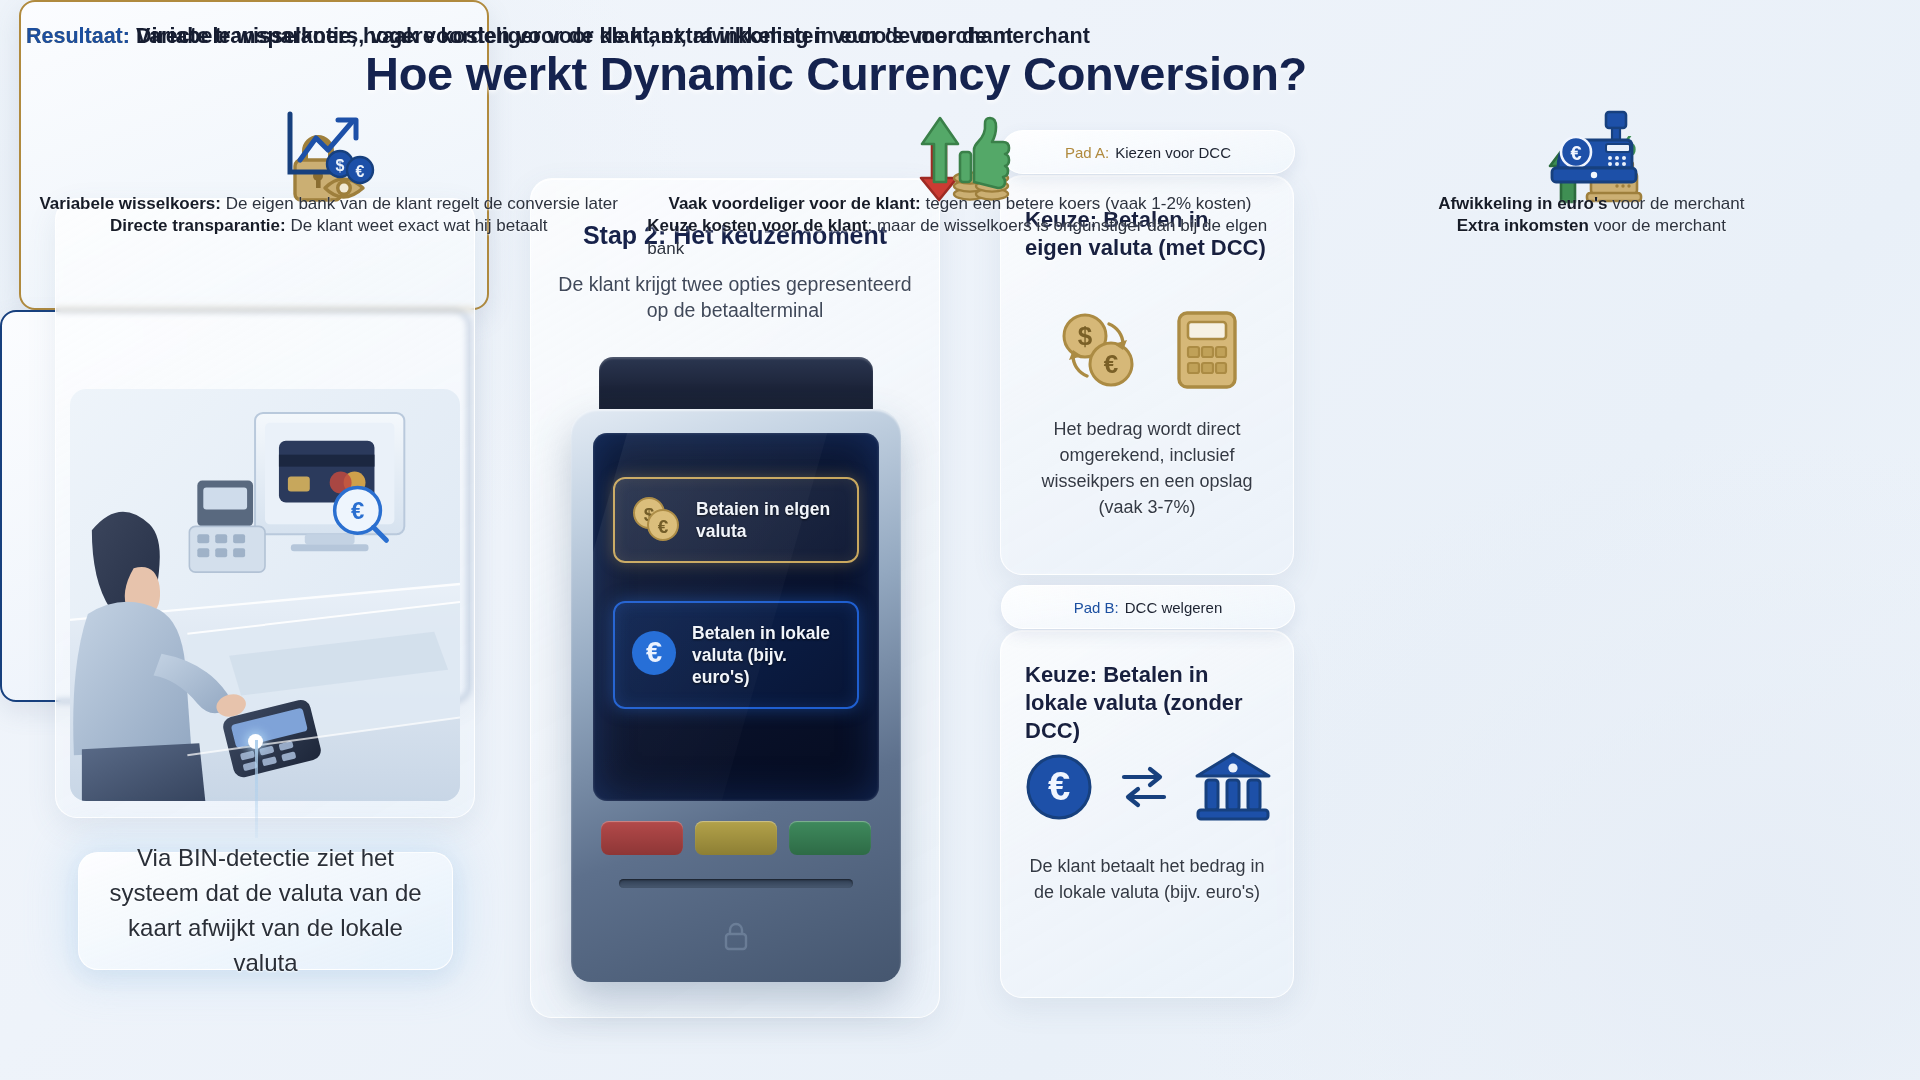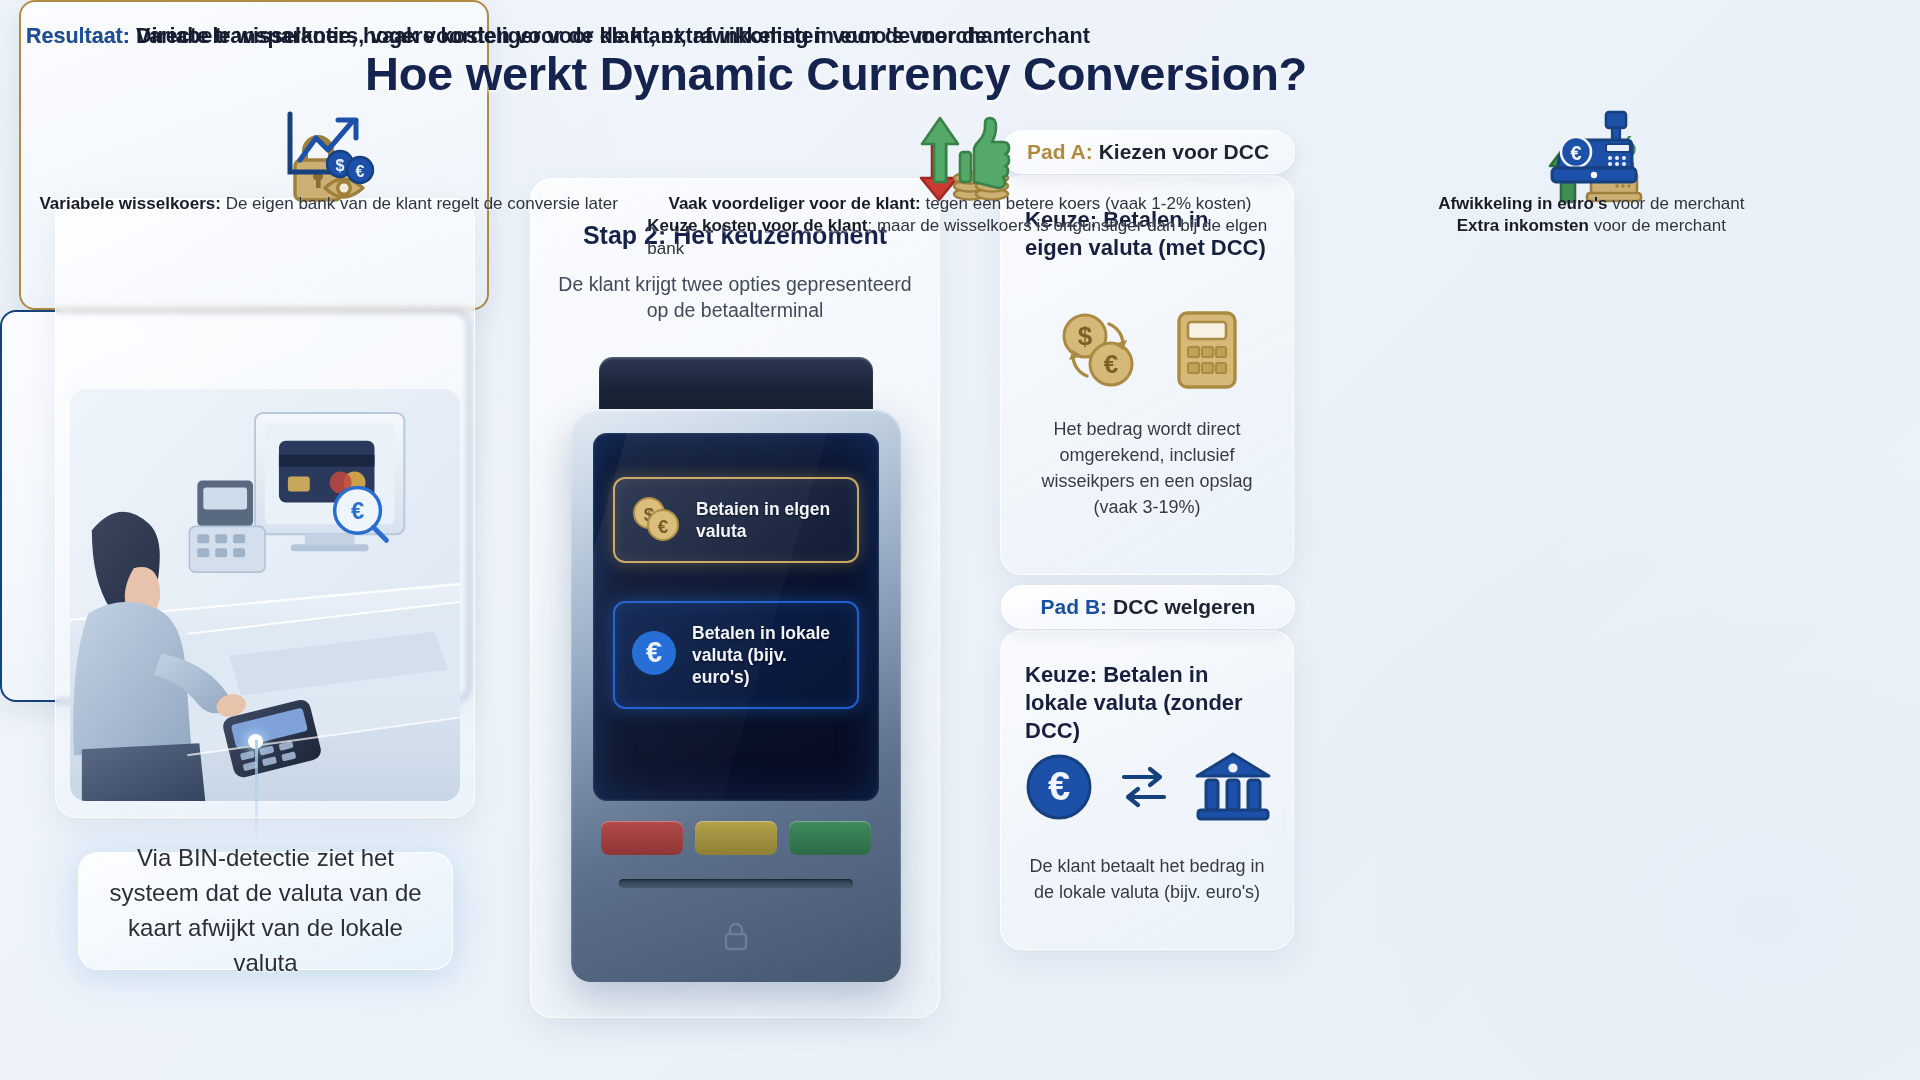--- a/index.html
+++ b/index.html
@@ -128,29 +128,29 @@
   #key-red { background: linear-gradient(180deg, #b34a4a, #8e3636); }
   #key-yellow { background: linear-gradient(180deg, #b3a24a, #8d7f34); }
   #key-green { background: linear-gradient(180deg, #3f8a5d, #2e6b46); }
   .term-slot { position: absolute; left: 48px; top: 470px; width: 234px; height: 9px; border-radius: 5px;
     background: linear-gradient(180deg, #2f3d52, #47586f); box-shadow: inset 0 1px 2px rgba(0,0,0,0.5); }
   .term-lock { position: absolute; left: 148px; top: 510px; width: 34px; height: 34px; opacity: 0.42; }
 
   
   .pathcard { width: 294px; }
   #path-a { left: 1000px; top: 175px; height: 400px; }
-  #path-b { left: 1000px; top: 630px; height: 320px; }
+  #path-b { left: 1000px; top: 630px; height: 368px; }
   .pathbadge {
     position: absolute; left: 0; top: -46px; width: 294px; height: 44px;
     border-radius: 22px;
     background: linear-gradient(170deg, rgba(255,255,255,0.92), rgba(240,246,252,0.78));
     border: 1px solid rgba(255,255,255,0.95);
     box-shadow: 0 6px 16px rgba(85,110,145,0.12);
     display: flex; align-items: center; justify-content: center; gap: 6px;
-    font-size: 21px; font-weight: bold;
+    font-size: 15px; font-weight: normal;
   }
   #badge-a .k { color: #b08a3e; }
   #badge-b .k { color: #1c4fa0; }
   .pathbadge .v { color: #1d2331; }
   .path-head {
     position: absolute; left: 24px; right: 22px; top: 30px;
     font-size: 22px; font-weight: bold; color: #18203f; line-height: 1.28;
     text-shadow: 0 1px 2px rgba(255,255,255,0.8);
   }
   .path-icons { position: absolute; left: 0; width: 294px; display: flex; align-items: center; justify-content: center; gap: 26px; }
@@ -384,21 +384,21 @@
           <rect x="13" y="38" width="11" height="10" rx="2"></rect>
             <rect x="27" y="38" width="11" height="10" rx="2"></rect>
             <rect x="41" y="38" width="10" height="10" rx="2"></rect>
           <rect x="13" y="54" width="11" height="10" rx="2"></rect>
             <rect x="27" y="54" width="11" height="10" rx="2"></rect>
             <rect x="41" y="54" width="10" height="10" rx="2"></rect>
         </g>
       </svg>
     </span>
   </div>
-  <div class="path-body">Het bedrag wordt direct omgerekend, inclusief wisseikpers en een opslag (vaak 3-19%)</div>
+  <div class="path-body">Het bedrag wordt direct omgerekend, inclusief wisseikpers en een opslag (vaak 3-7%)</div>
 </div>
 
 <div class="card pathcard" id="path-b">
   <div class="pathbadge" id="badge-b">
     <span class="k">Pad B:</span>
     <span class="v">DCC welgeren</span>
   </div>
   <div class="path-head">Keuze: Betalen in lokale valuta (zonder DCC)</div>
   <div class="path-icons">
     <span>
@@ -443,20 +443,23 @@
         <svg width="92" height="74" viewBox="0 0 92 74">
           <rect x="12" y="28" width="46" height="40" rx="6" fill="#cbaf73" stroke="#9e7f3c" stroke-width="3.4"></rect>
           <path d="M22 28 v-9 a13 13 0 0 1 26 0 v9" fill="none" stroke="#9e7f3c" stroke-width="6"></path>
           <circle cx="35" cy="44" r="5" fill="#8a6d30"></circle>
           <rect x="33" y="46" width="4.6" height="10" fill="#8a6d30"></rect>
           <path d="M42 56 q18 -18 38 0 q-20 18 -38 0 Z" fill="#cbaf73" stroke="#9e7f3c" stroke-width="3.4" stroke-linejoin="round"></path>
           <circle cx="61" cy="56" r="8" fill="#9e7f3c"></circle>
           <circle cx="61" cy="56" r="4.5" fill="#f2ead6"></circle>
         </svg>
       </div>
+      <div class="res-text">
+        <b>Directe transparantie:</b><span> De klant weet exact wat hij betaalt</span>
+      </div>
     </div>
 
     <div class="res-col">
       <div class="res-icon">
         <svg width="100" height="74" viewBox="0 0 100 74">
           <path d="M22 8 h14 v38 h11 l-18 22 l-18 -22 h11 Z" fill="#cc3b33" stroke="#9e2a23" stroke-width="2.6" stroke-linejoin="round"></path>
           <g fill="#cbaf73" stroke="#9e7f3c" stroke-width="2.4">
             <ellipse cx="60" cy="62" rx="16" ry="5.6"></ellipse>
               <ellipse cx="60" cy="54" rx="16" ry="5.6"></ellipse>
               <ellipse cx="60" cy="46" rx="16" ry="5.6"></ellipse>

